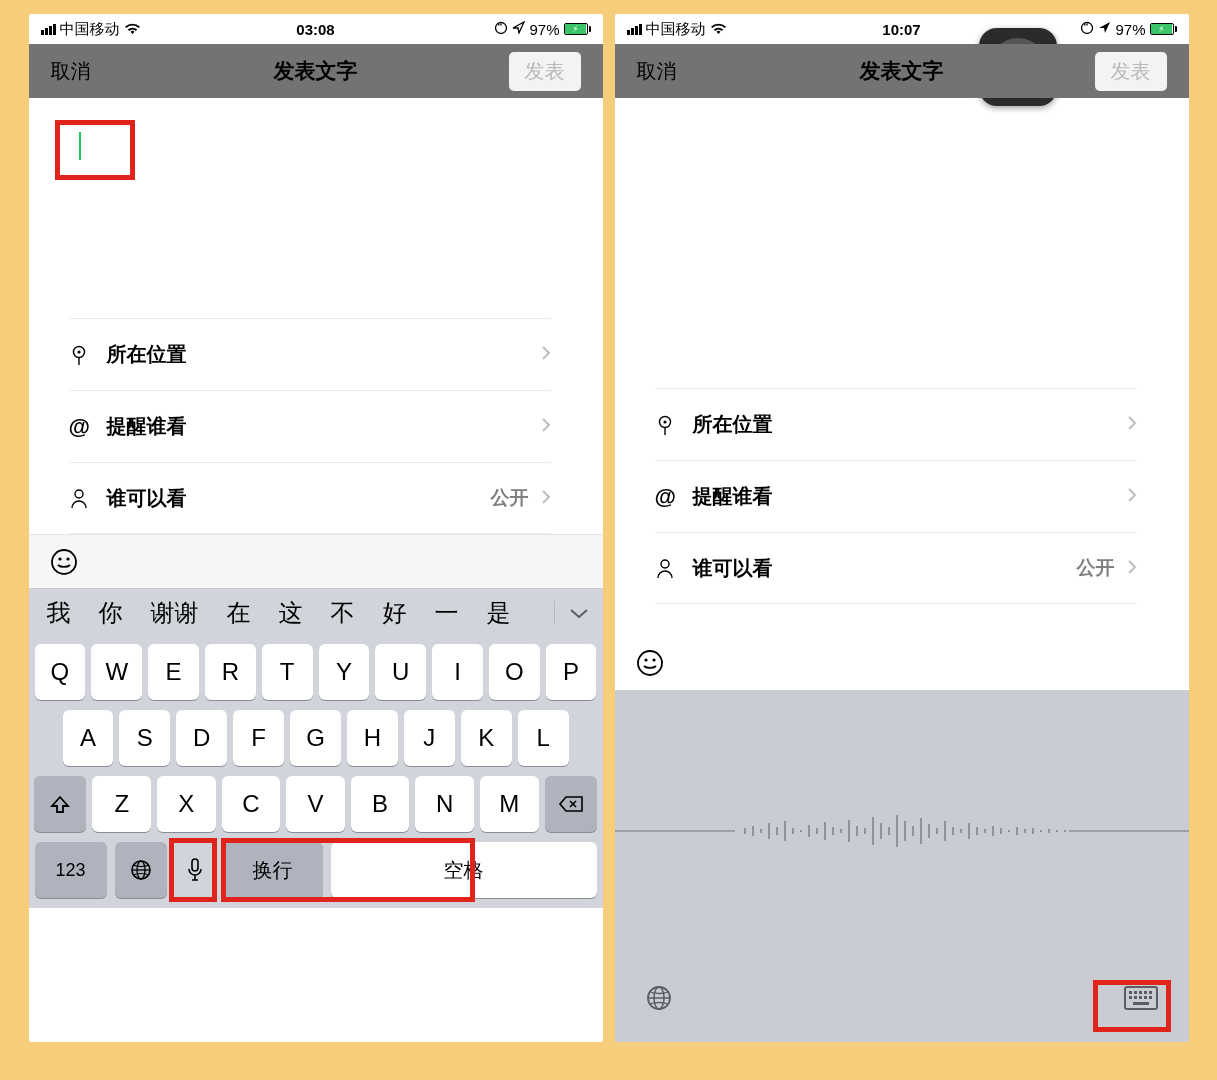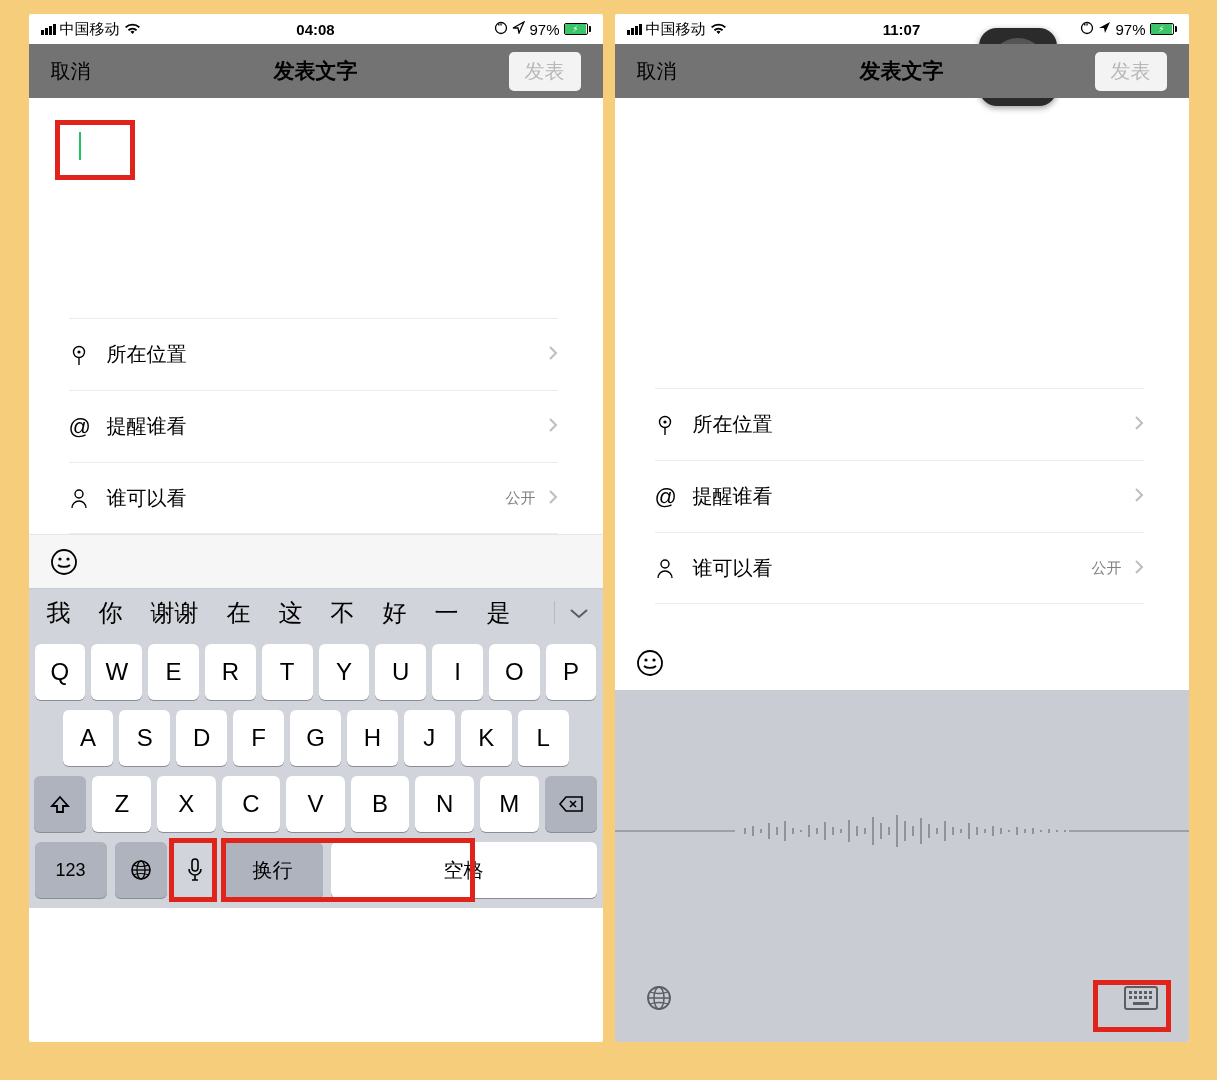--- a/index.html
+++ b/index.html
@@ -79,34 +79,34 @@
     width: 80px; height: 60px;
     border: 5px solid #e1241b;
   }
   .cursor-line {
     position:absolute;
     left: 50px; top: 34px;
     width: 2px; height: 28px;
     background: #20c55e;
   }
   
-  .options { padding: 0 5px 0 0; }
+  .options { padding: 0 12px 0 0; font-weight: bold; }
   .opt-row {
     display:flex; align-items:center;
     height: 72px;
     margin: 0 40px;
     border-top: 1px solid #ececec;
     font-size: 20px;
     color:#000;
     position: relative;
   }
   .opt-row:last-child { border-bottom: 1px solid #ececec; }
   .opt-row .opt-icon { width: 38px; display:flex; align-items:center; justify-content:flex-start; color:#000;}
   .opt-row .opt-label { flex: 1; }
-  .opt-row .opt-value { color:#808080; font-size:15px; margin-right:12px;}
+  .opt-row .opt-value { color:#808080; font-size:19px; margin-right:12px;}
   .opt-row .chev { color:#bdbdbd; }
   
   .emoji-bar {
     height: 54px;
     background:#f6f6f6;
     border-top: 1px solid #e5e5e5;
     display:flex; align-items:center;
     padding: 0 20px;
   }
   .emoji-bar .smile svg { display:block; }
@@ -200,21 +200,21 @@
             <i></i>
             <i></i>
           </span>
         <span>中国移动</span>
         <span class="wifi-icon">
           <svg width="17" height="12">
               <path d="M8.5 11 L6.5 8.7 a3 3 0 0 1 4 0 Z M3.8 6.5 a7 7 0 0 1 9.4 0 l-1.3 1.5 a5 5 0 0 0 -6.8 0 Z M1 3.7 a11 11 0 0 1 15 0 l-1.3 1.4 a9 9 0 0 0 -12.4 0 Z" fill="#000"></path>
             </svg>
         </span>
       </span>
-      <span class="sb-time">04:08</span>
+      <span class="sb-time">03:08</span>
       <span class="sb-right">
         <span class="rot-lock">
           <svg width="14" height="14">
               <circle cx="7" cy="7" r="5.5" fill="none" stroke="#000" stroke-width="1.3"></circle>
               <path d="M7 2.5 v2 M4.2 3.2 l1.2 1.2" stroke="#000" stroke-width="1.3"></path>
             </svg>
         </span>
         <span class="loc-arrow">
           <svg width="13" height="13">
               <path d="M1 7 L12 1 L7 12 L6 7 Z" fill="none" stroke="#000" stroke-width="1.3"></path>
@@ -391,21 +391,21 @@
             <i></i>
             <i></i>
           </span>
         <span>中国移动</span>
         <span class="wifi-icon">
           <svg width="17" height="12">
               <path d="M8.5 11 L6.5 8.7 a3 3 0 0 1 4 0 Z M3.8 6.5 a7 7 0 0 1 9.4 0 l-1.3 1.5 a5 5 0 0 0 -6.8 0 Z M1 3.7 a11 11 0 0 1 15 0 l-1.3 1.4 a9 9 0 0 0 -12.4 0 Z" fill="#000"></path>
             </svg>
         </span>
       </span>
-      <span class="sb-time">11:07</span>
+      <span class="sb-time">10:07</span>
       <span class="sb-right">
         <span class="rot-lock">
           <svg width="14" height="14">
               <circle cx="7" cy="7" r="5.5" fill="none" stroke="#000" stroke-width="1.3"></circle>
               <path d="M7 2.5 v2 M4.2 3.2 l1.2 1.2" stroke="#000" stroke-width="1.3"></path>
             </svg>
         </span>
         <span class="loc-arrow">
           <svg width="13" height="13">
               <path d="M1 7 L12 1 L7 12 L6 7 Z" fill="#000"></path>

